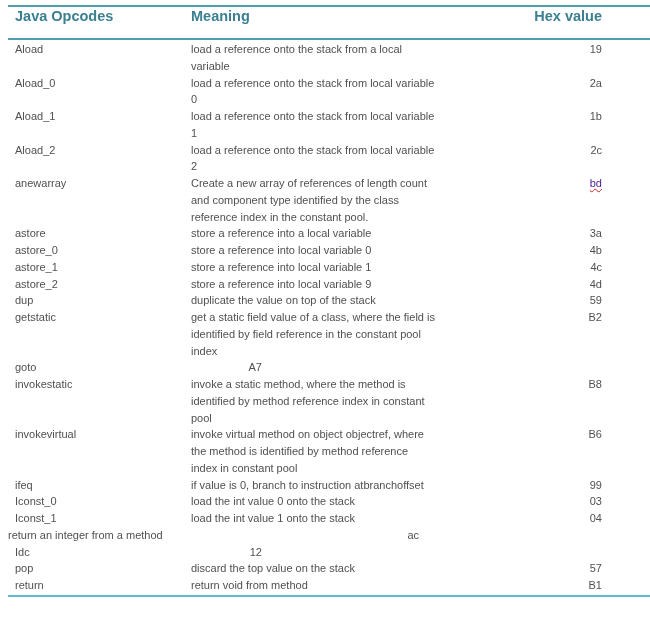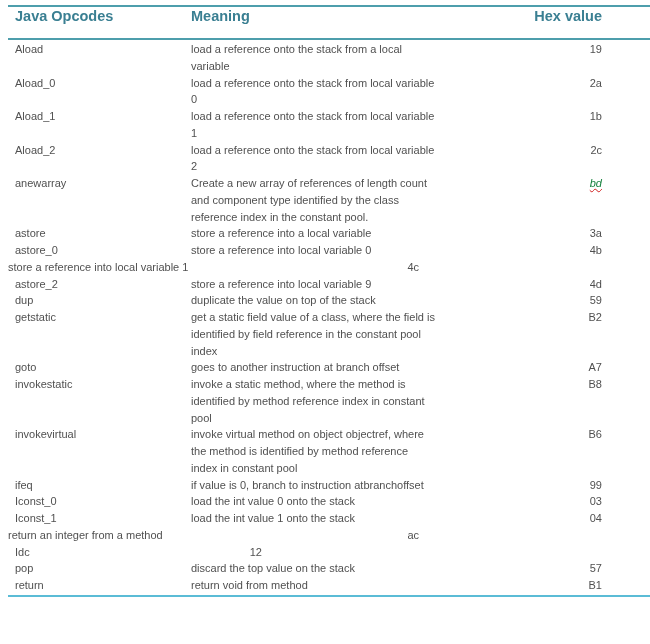--- a/index.html
+++ b/index.html
@@ -11,21 +11,21 @@
               border-bottom: 2px solid #4e9eac; }
     .header .h { font-weight: bold; font-size: 14.5px; color: #3a7f92; line-height: 18px; }
     .col-op { width: 183px; padding-left: 7px; box-sizing: border-box; flex: none; }
     .col-mean { width: 340px; flex: none; }
     .col-hex { width: 71px; text-align: right; flex: none; }
     .rows { padding-top: 1px; }
     .row { display: flex; font-size: 11px; line-height: 16.75px; color: #505050; }
     .row .col-op, .row .col-mean, .row .col-hex { white-space: pre-wrap; }
     .row .col-hex { padding-right: 0; }
     .bottom-rule { height: 0; border-top: 2px solid #5bbcd6; margin-top: 1px; }
-    .spell { text-decoration: underline wavy #d02020; text-decoration-thickness: 1px; color: #15803d; font-style: italic; }
+    .spell { text-decoration: underline wavy #d02020; text-decoration-thickness: 1px; color: #4c1d95; }
   </style>
 </head>
 <body>
 
 <div class="table-wrap">
   <div class="top-rule"></div>
   <div class="header">
     <div class="h col-op">Java Opcodes</div>
     <div class="h col-mean">Meaning</div>
     <div class="h col-hex">Hex value</div>
@@ -66,20 +66,21 @@
         <div class="col-op">astore</div>
         <div class="col-mean">store a reference into a local variable</div>
         <div class="col-hex"><span>3a</span></div>
       </div>
       <div class="row">
         <div class="col-op">astore_0</div>
         <div class="col-mean">store a reference into local variable 0</div>
         <div class="col-hex"><span>4b</span></div>
       </div>
       <div class="row">
+        <div class="col-op">astore_1</div>
         <div class="col-mean">store a reference into local variable 1</div>
         <div class="col-hex"><span>4c</span></div>
       </div>
       <div class="row">
         <div class="col-op">astore_2</div>
         <div class="col-mean">store a reference into local variable 9</div>
         <div class="col-hex"><span>4d</span></div>
       </div>
       <div class="row">
         <div class="col-op">dup</div>
@@ -88,21 +89,20 @@
       </div>
       <div class="row">
         <div class="col-op">getstatic</div>
         <div class="col-mean">get a static field value of a class, where the field is
 identified by field reference in the constant pool
 index</div>
         <div class="col-hex"><span>B2</span></div>
       </div>
       <div class="row">
         <div class="col-op">goto</div>
-        <div class="col-mean">goes to another instruction at branch offset</div>
         <div class="col-hex"><span>A7</span></div>
       </div>
       <div class="row">
         <div class="col-op">invokestatic</div>
         <div class="col-mean">invoke a static method, where the method is
 identified by method reference index in constant
 pool</div>
         <div class="col-hex"><span>B8</span></div>
       </div>
       <div class="row">

